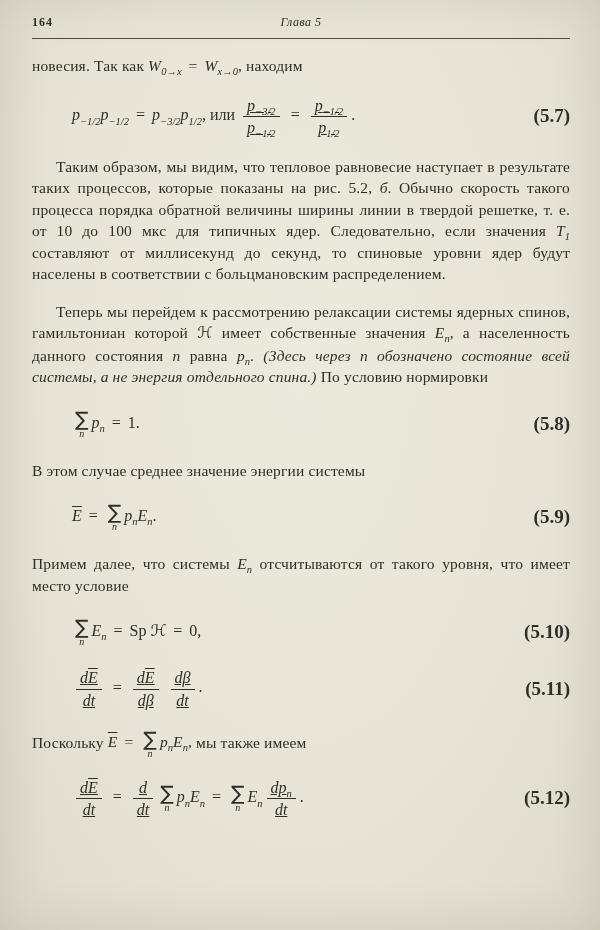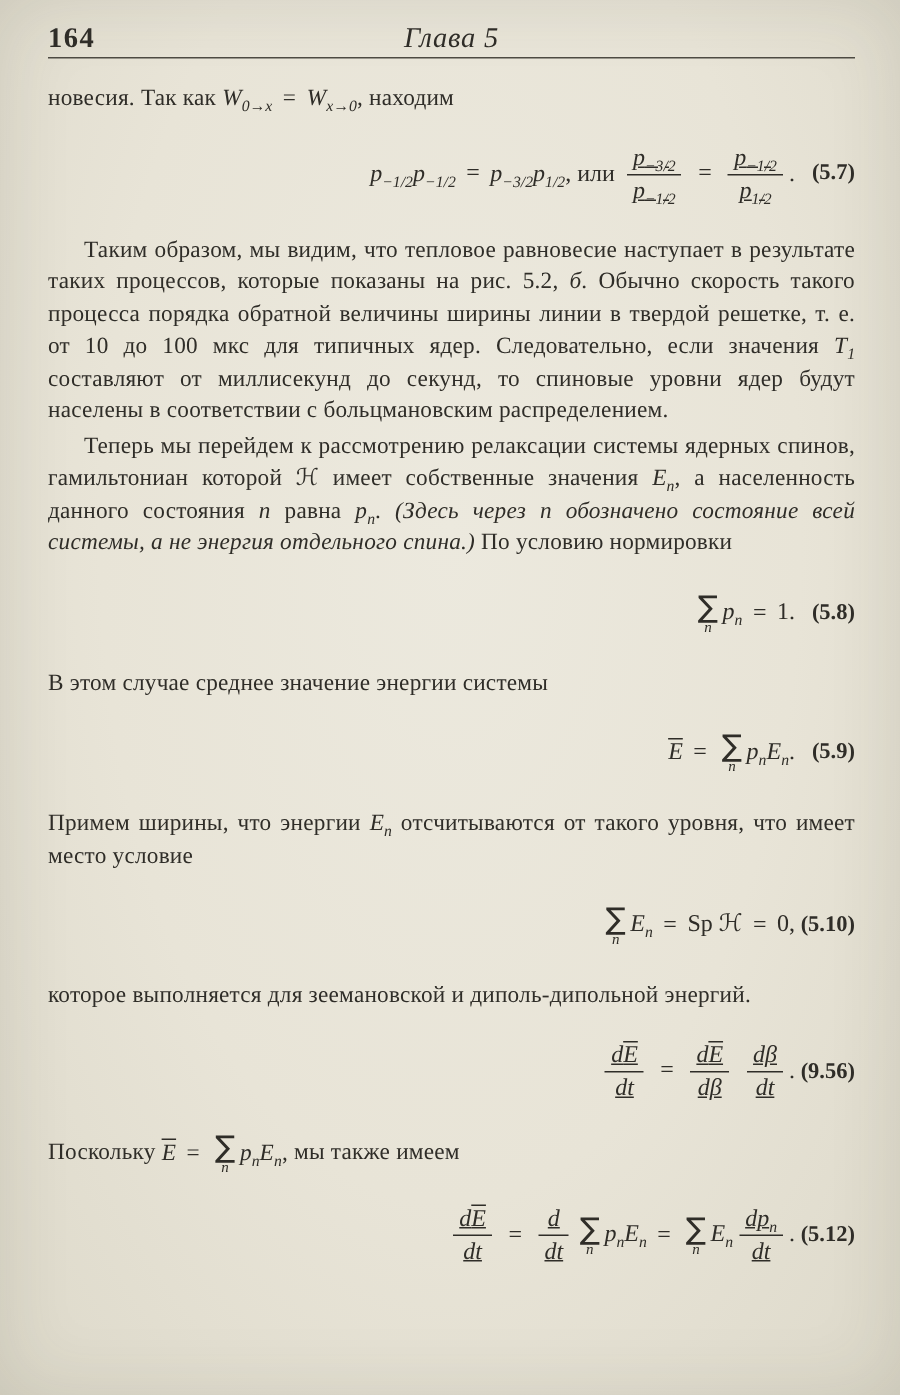--- a/index.html
+++ b/index.html
@@ -10,43 +10,43 @@
     color: #2f2d28;
     background: #d6d2c4;
   }
   .page {
     width: 600px; height: 930px;
     padding: 15px 30px 18px 32px;
     background: radial-gradient(ellipse at 50% 38%, #ece9de 0%, #e8e4d7 55%, #ddd9ca 100%);
     box-shadow: inset 0 0 50px rgba(60,55,40,0.12);
     overflow: hidden;
   }
-  .page-header { position: relative; height: 21px; font-size: 19px; }
+  .page-header { position: relative; height: 21px; font-size: 12px; }
   .page-num { position: absolute; left: 0; top: 0; font-weight: bold; letter-spacing: 1px; }
   .chapter { position: absolute; left: 50%; transform: translateX(-50%); font-style: italic; letter-spacing: 0.5px; }
   .head-rule { border-top: 1.2px solid #4d4a42; margin: 2px 0 16px 0; }
 
   .para {
-    margin: 2px 0;
+    margin: 16px 0;
     font-size: 15.5px;
     line-height: 21.5px;
     text-align: justify;
     letter-spacing: 0.15px;
   }
   .indent { text-indent: 24px; }
   .it { font-style: italic; }
 
   .eq-row {
     position: relative;
-    display: flex; align-items: center; justify-content: flex-end;
+    display: flex; align-items: center; justify-content: flex-start;
     margin: 19px 0; min-height: 34px;
     font-size: 16px;
   }
   .eq-body { text-align: center; padding: 0 40px; }
-  .eq-num { position: absolute; right: 0; top: 50%; transform: translateY(-50%); font-weight: bold; font-size: 15px; }
+  .eq-num { position: absolute; right: 0; top: 50%; transform: translateY(-50%); font-weight: bold; font-size: 19px; }
 
   
   .m { white-space: nowrap; }
   .mi { font-style: italic; }
   sub.msub { font-size: 10.5px; line-height: 0; font-style: italic; letter-spacing: 0; }
   .mop { margin: 0 7px; }
   .mtxt { }
   .mfrac { display: inline-block; vertical-align: middle; text-align: center; margin: 0 4px; line-height: 1.2; text-decoration: underline; }
   .mfrac .num { display: block; border-bottom: 1px solid #2f2d28; padding: 0 4px 1px; }
   .mfrac .den { display: block; padding: 1px 4px 0; }
@@ -92,36 +92,35 @@
     <p class="para"><span>В этом случае среднее значение энергии системы</span></p>
 
     <div class="eq-row">
       <span class="eq-body"><span class="mi mbar">E</span><span class="mop">=</span><span class="msum">
             <span class="sig">∑</span>
             <span class="lim">n</span>
           </span><span class="mi">p</span><sub class="msub">n</sub><span class="mi">E</span><sub class="msub">n</sub><span class="mtxt">.</span></span>
       <span class="eq-num">(5.9)</span>
     </div>
 
-    <p class="para"><span>Примем ширины, что энергии </span><span class="m"><span class="mi">E</span><sub class="msub">n</sub></span><span> отсчитываются от такого уровня, что имеет место условие</span></p>
+    <p class="para"><span>Примем далее, что системы </span><span class="m"><span class="mi">E</span><sub class="msub">n</sub></span><span> отсчитываются от такого уровня, что имеет место условие</span></p>
 
     <div class="eq-row">
       <span class="eq-body"><span class="msum">
             <span class="sig">∑</span>
             <span class="lim">n</span>
           </span><span class="mi">E</span><sub class="msub">n</sub><span class="mop">=</span><span class="mtxt">Sp </span><span class="mscr">ℋ</span><span class="mop">=</span><span class="mtxt">0,</span></span>
       <span class="eq-num">(5.10)</span>
     </div>
 
-    <p class="para"><span>которое выполняется для зеемановской и диполь-дипольной энергий.</span></p>
 
 
     <div class="eq-row">
       <span class="eq-body"><span class="mfrac"><span class="num"><span class="mi">d</span><span class="mi mbar">E</span></span><span class="den"><span class="mi">dt</span></span></span><span class="mop">=</span><span class="mfrac"><span class="num"><span class="mi">d</span><span class="mi mbar">E</span></span><span class="den"><span class="mi">dβ</span></span></span><span class="mtxt"> </span><span class="mfrac"><span class="num"><span class="mi">dβ</span></span><span class="den"><span class="mi">dt</span></span></span><span class="mtxt">.</span></span>
-      <span class="eq-num">(9.56)</span>
+      <span class="eq-num">(5.11)</span>
     </div>
 
     <p class="para"><span>Поскольку </span><span class="m"><span class="mi mbar">E</span><span class="mop">=</span><span class="msum">
             <span class="sig">∑</span>
             <span class="lim">n</span>
           </span><span class="mi">p</span><sub class="msub">n</sub><span class="mi">E</span><sub class="msub">n</sub><span class="mtxt">,</span></span><span> мы также имеем</span></p>
 
     <div class="eq-row">
       <span class="eq-body"><span class="mfrac"><span class="num"><span class="mi">d</span><span class="mi mbar">E</span></span><span class="den"><span class="mi">dt</span></span></span><span class="mop">=</span><span class="mfrac"><span class="num"><span class="mi">d</span></span><span class="den"><span class="mi">dt</span></span></span><span class="msum">
             <span class="sig">∑</span>

